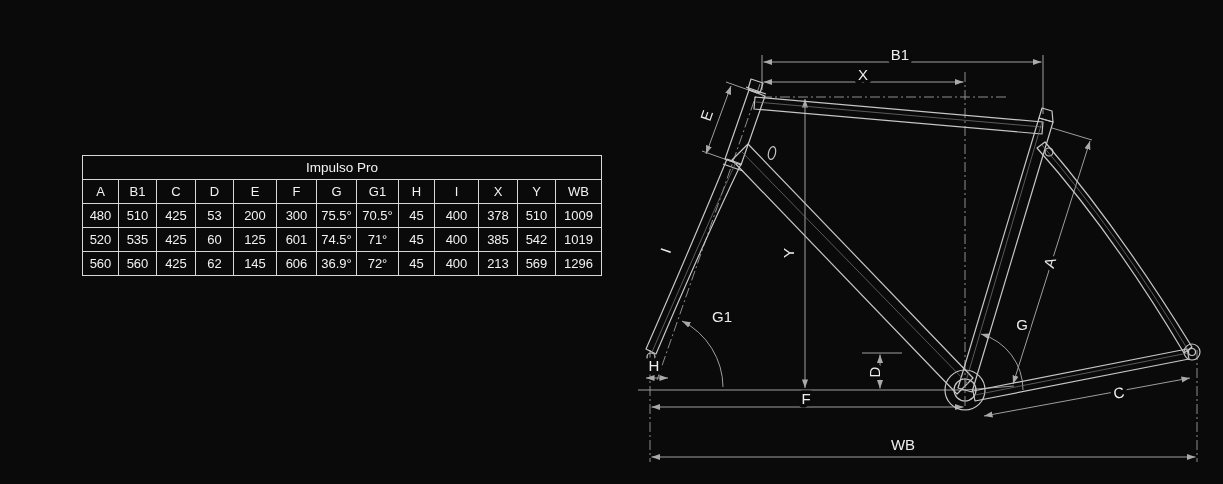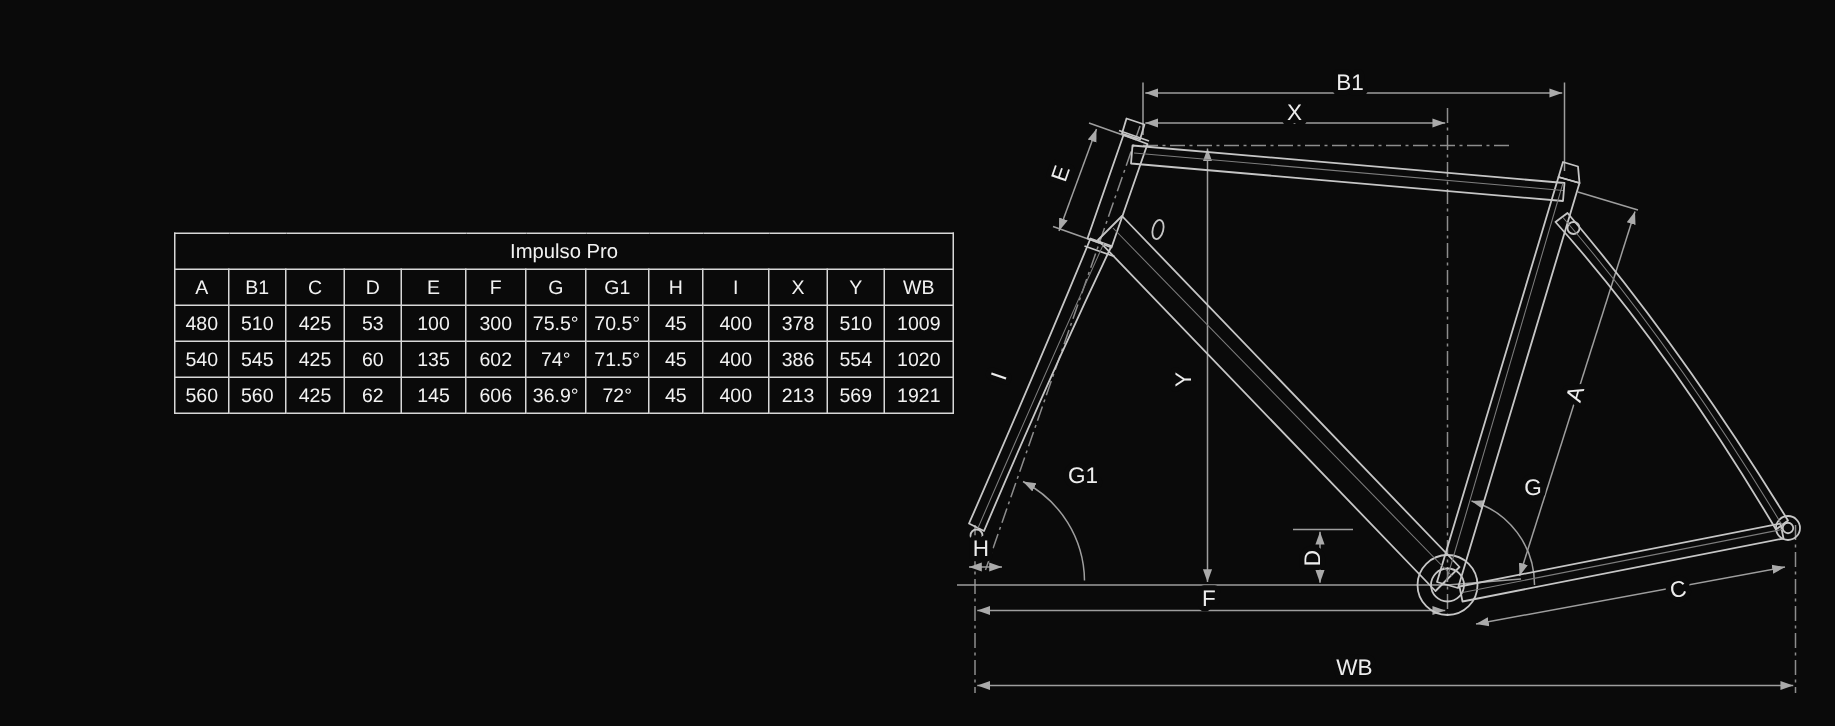--- a/index.html
+++ b/index.html
@@ -12,21 +12,20 @@
     width: 1223px;
     height: 484px;
     background: #0a0a0a;
     overflow: hidden;
     font-family: "Liberation Sans", sans-serif;
   }
   .table-wrap {
     position: absolute;
     left: 82px;
     top: 155px;
-    margin-left: 34px;
   }
   table.geo {
     border-collapse: collapse;
     table-layout: fixed;
     width: 519px;
     color: #f2f2f2;
     font-size: 13px;
   }
   table.geo td, table.geo th {
     border: 1px solid #d8d8d8;
@@ -97,59 +96,59 @@
             <th>Y</th>
             <th>WB</th>
           </tr>
       </thead>
       <tbody>
           <tr>
             <td>480</td>
             <td>510</td>
             <td>425</td>
             <td>53</td>
-            <td>100</td>
+            <td>200</td>
             <td>300</td>
             <td>75.5°</td>
             <td>70.5°</td>
             <td>45</td>
             <td>400</td>
             <td>378</td>
             <td>510</td>
             <td>1009</td>
           </tr>
           <tr>
-            <td>540</td>
-            <td>545</td>
+            <td>520</td>
+            <td>535</td>
             <td>425</td>
             <td>60</td>
-            <td>135</td>
-            <td>602</td>
-            <td>74°</td>
-            <td>71.5°</td>
+            <td>125</td>
+            <td>601</td>
+            <td>74.5°</td>
+            <td>71°</td>
             <td>45</td>
             <td>400</td>
-            <td>386</td>
-            <td>554</td>
-            <td>1020</td>
+            <td>385</td>
+            <td>542</td>
+            <td>1019</td>
           </tr>
           <tr>
             <td>560</td>
             <td>560</td>
             <td>425</td>
             <td>62</td>
             <td>145</td>
             <td>606</td>
             <td>36.9°</td>
             <td>72°</td>
             <td>45</td>
             <td>400</td>
             <td>213</td>
             <td>569</td>
-            <td>1921</td>
+            <td>1296</td>
           </tr>
         </tbody>
     </table>
   </div>
 
   <svg id="frame-svg" width="1223" height="484" viewBox="0 0 1223 484">
     <defs>
       <marker id="ar" viewBox="0 0 10 10" refX="9.5" refY="5" markerWidth="9" markerHeight="9" orient="auto-start-reverse">
         <path d="M0,1.6 L9.5,5 L0,8.4 Z" fill="#aaaaaa" stroke="none"></path>
       </marker>

